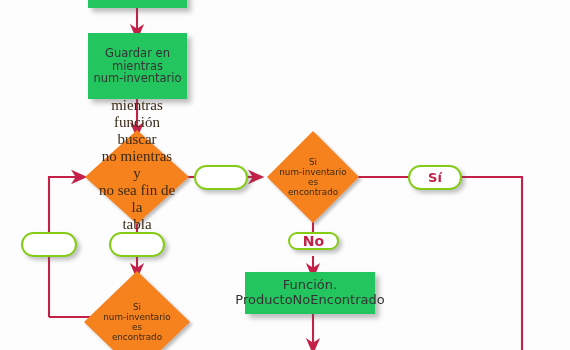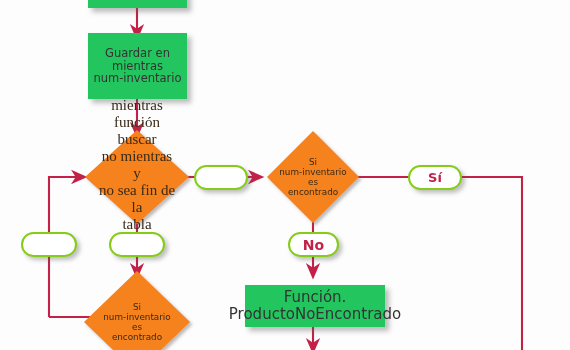--- a/index.html
+++ b/index.html
@@ -147,21 +147,21 @@
 
   <div class="node decision" style="left:84px; top:271px; width:106px; height:102px; font-size:8.8px;">
     <span class="dtext">
       <span>Si</span><br>
       <span>num-inventario</span><br>
       <span>es</span><br>
       <span>encontrado</span>
     </span>
   </div>
 
-  <div class="node proc" style="left:245px; top:285px; width:140px; height:42px; font-size:15px;">
+  <div class="node proc" style="left:245px; top:272px; width:130px; height:42px; font-size:13px;">
     <span>
       <span>Función.</span><br>
       <span>ProductoNoEncontrado</span>
     </span>
   </div>
 
   <div class="node pill" style="left:21px; top:232px; width:56px; height:25px; font-size:12px;">
     <span class="pill-label"></span>
   </div>
 
@@ -170,17 +170,17 @@
   </div>
 
   <div class="node pill" style="left:194px; top:165px; width:54px; height:25px; font-size:12px;">
     <span class="pill-label"></span>
   </div>
 
   <div class="node pill" style="left:408px; top:165px; width:54px; height:25px; font-size:13px;">
     <span class="pill-label">Sí</span>
   </div>
 
-  <div class="node pill" style="left:288px; top:232px; width:51px; height:25px; font-size:14px;">
+  <div class="node pill" style="left:288px; top:232px; width:51px; height:18px; font-size:14px;">
     <span class="pill-label">No</span>
   </div>
 
 </div>
 
 </body></html>

